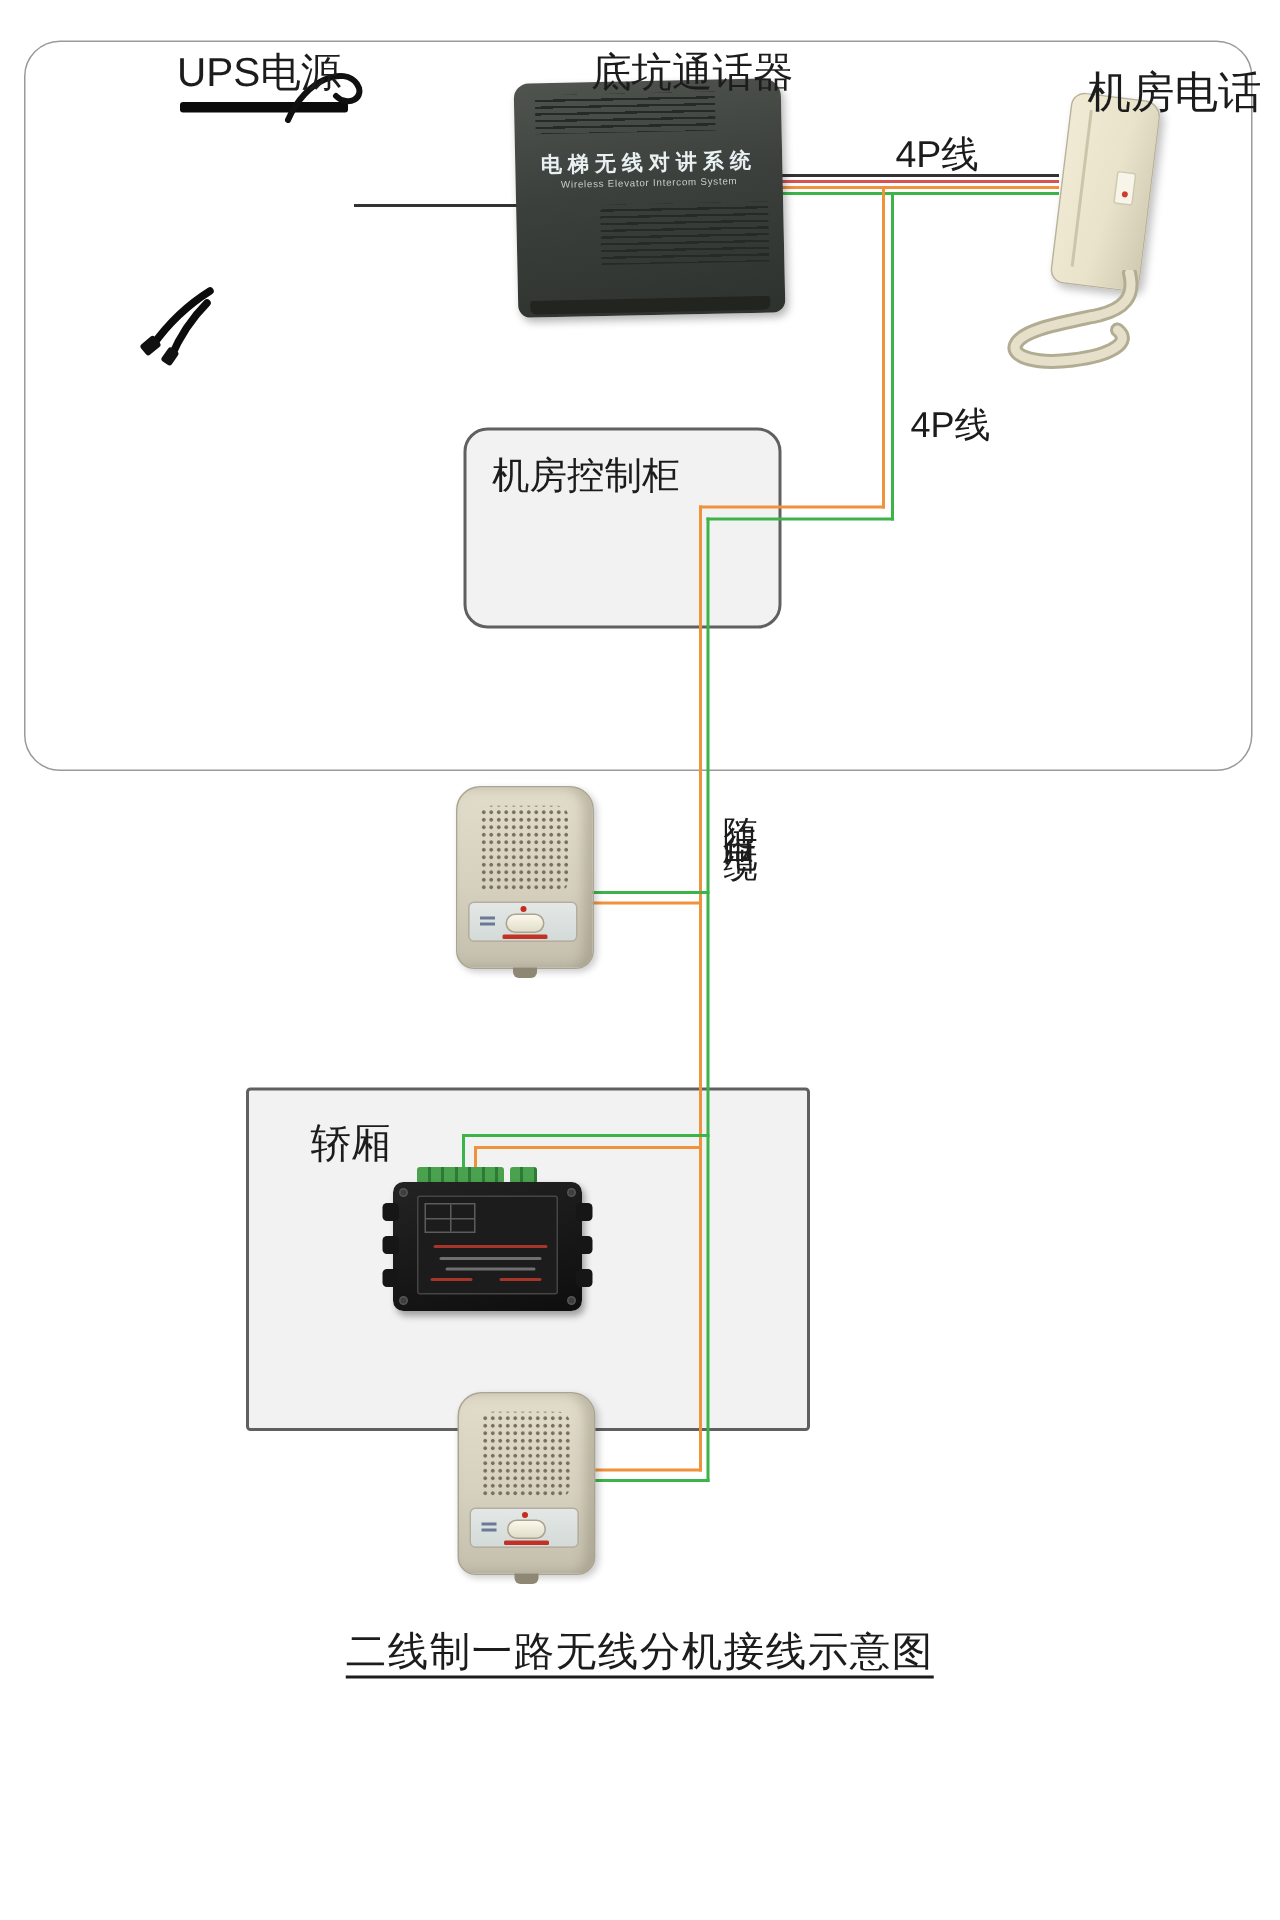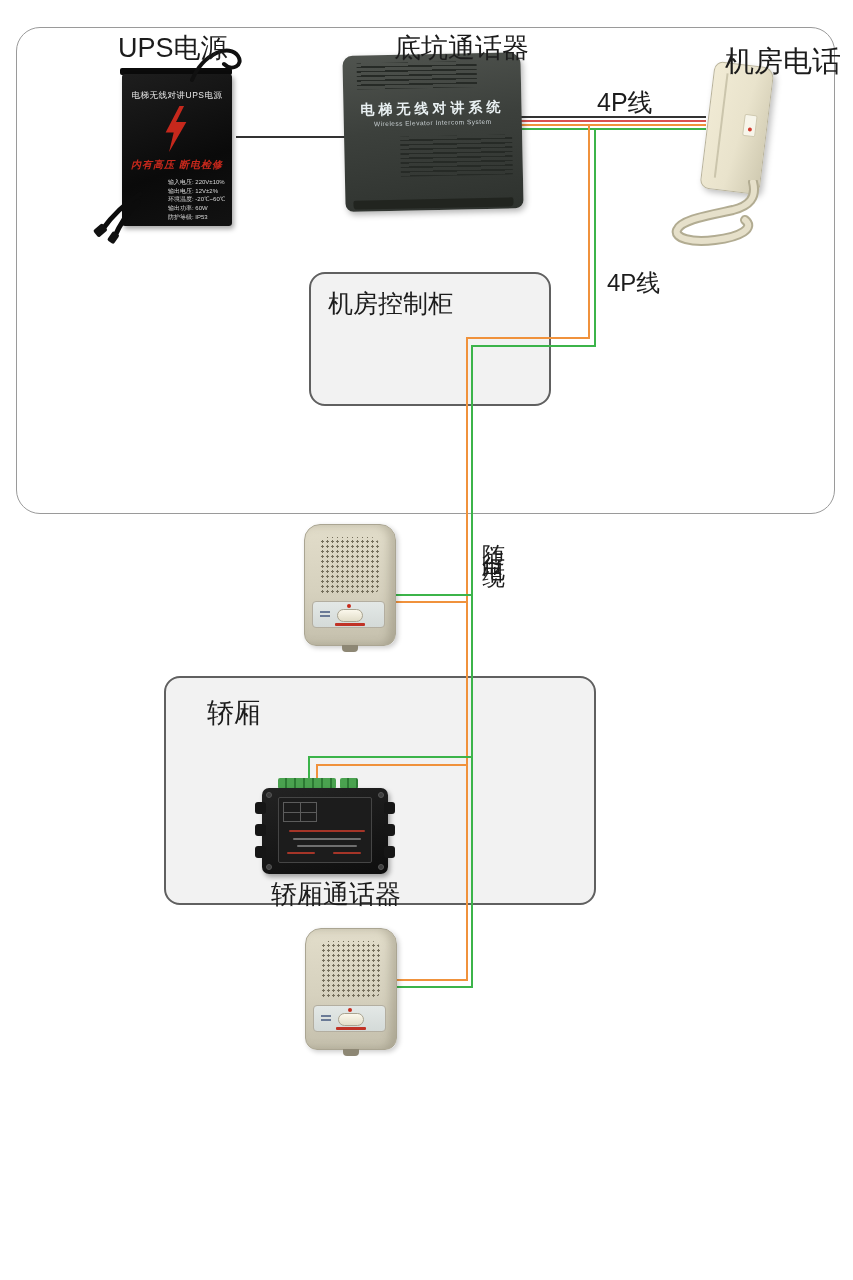--- a/index.html
+++ b/index.html
@@ -12,22 +12,22 @@
   .abs { position:absolute; }
   .label { color:#1c1c1c; font-weight:500; z-index:7; white-space:nowrap; }
   
   .outer-box {
     left:16px; top:27px; width:819px; height:487px;
     border:1.5px solid #9a9a9a; border-radius:24px; z-index:0;
   }
   .gray-box {
     background:#f2f2f2; border:2px solid #606060; z-index:1;
   }
-  #cabinet-box { left:309px; top:272px; width:242px; height:134px; border-radius:16px; }
-  #car-box { left:164px; top:676px; width:432px; height:229px; border-radius:16px; }
+  #cabinet-box { left:309px; top:285px; width:212px; height:134px; border-radius:16px; }
+  #car-box { left:164px; top:725px; width:376px; height:229px; border-radius:3px; }
   
   .wire { position:absolute; z-index:5; }
   
   #ups-device { left:108px; top:56px; width:136px; height:192px; z-index:6; }
   #ups-flange { position:absolute; left:12px; top:12px; width:112px; height:7px; background:#0b0b0b; border-radius:2px; }
   #ups-body {
     position:absolute; left:14px; top:18px; width:110px; height:152px;
     background:linear-gradient(160deg,#1e1e1e 0%,#0a0a0a 60%,#121212 100%);
     border-radius:3px; box-shadow:2px 3px 5px rgba(0,0,0,0.35);
   }
@@ -145,32 +145,20 @@
   <div class="wire" style="left: 393px; top: 594px; width: 80px; height: 2px; background: rgb(60, 180, 74);"></div>
   <div class="wire" style="left: 308px; top: 756px; width: 165px; height: 2px; background: rgb(60, 180, 74);"></div>
   <div class="wire" style="left: 308px; top: 756px; width: 2px; height: 28px; background: rgb(60, 180, 74);"></div>
   <div class="wire" style="left: 392px; top: 986px; width: 81px; height: 2px; background: rgb(60, 180, 74);"></div>
 
   <div class="abs" id="ups-device">
     <svg class="ups-cord" style="left:78px; top:-14px;" width="64" height="40" viewBox="0 0 64 40">
       <path d="M6,38 C18,10 44,2 52,14 C58,23 46,30 38,22" fill="none" stroke="#101010" stroke-width="4" stroke-linecap="round"></path>
     </svg>
     <div id="ups-flange"></div>
-    <div id="ups-body">
-      <div id="ups-title">电梯无线对讲UPS电源</div>
-      <svg id="ups-bolt" viewBox="0 0 24 40">
-        <polygon points="15,0 3,23 10,23 6,40 21,14 12,14 19,0" fill="#c6281c"></polygon>
-      </svg>
-      <div id="ups-warning">内有高压 断电检修</div>
-      <div id="ups-specs" style="white-space: pre-line;">输入电压: 220V±10%
-输出电压: 12V±2%
-环境温度: -20℃~60℃
-输出功率: 60W
-防护等级: IP53</div>
-    </div>
     <svg class="ups-cord" style="left:-20px; top:132px;" width="60" height="58" viewBox="0 0 60 58">
       <path d="M52,6 C36,16 24,28 14,42" fill="none" stroke="#0c0c0c" stroke-width="5" stroke-linecap="round"></path>
       <path d="M50,14 C40,24 32,36 26,50" fill="none" stroke="#0c0c0c" stroke-width="5" stroke-linecap="round"></path>
       <rect x="6" y="38" width="12" height="9" rx="2" transform="rotate(-40 12 42)" fill="#111"></rect>
       <rect x="20" y="46" width="11" height="8" rx="2" transform="rotate(-55 25 50)" fill="#111"></rect>
     </svg>
   </div>
 
   <div class="abs" id="wireless-device">
     <div id="wireless-body">
@@ -243,15 +231,15 @@
     </div>
     <div class="ic-tab"></div>
   </div>
 
   <div class="abs label" id="lbl-ups">UPS电源</div>
   <div class="abs label" id="lbl-wireless">底坑通话器</div>
   <div class="abs label" id="lbl-phone">机房电话</div>
   <div class="abs label" id="lbl-4p-a">4P线</div>
   <div class="abs label" id="lbl-4p-b">4P线</div>
   <div class="abs label" id="lbl-travel">随行电缆</div>
-  <div class="abs label" id="lbl-carint">轿厢通话器</div>
+  <div class="abs label" id="lbl-title">二线制一路无线分机接线示意图</div>
 
 </div>
 
 </body></html>

